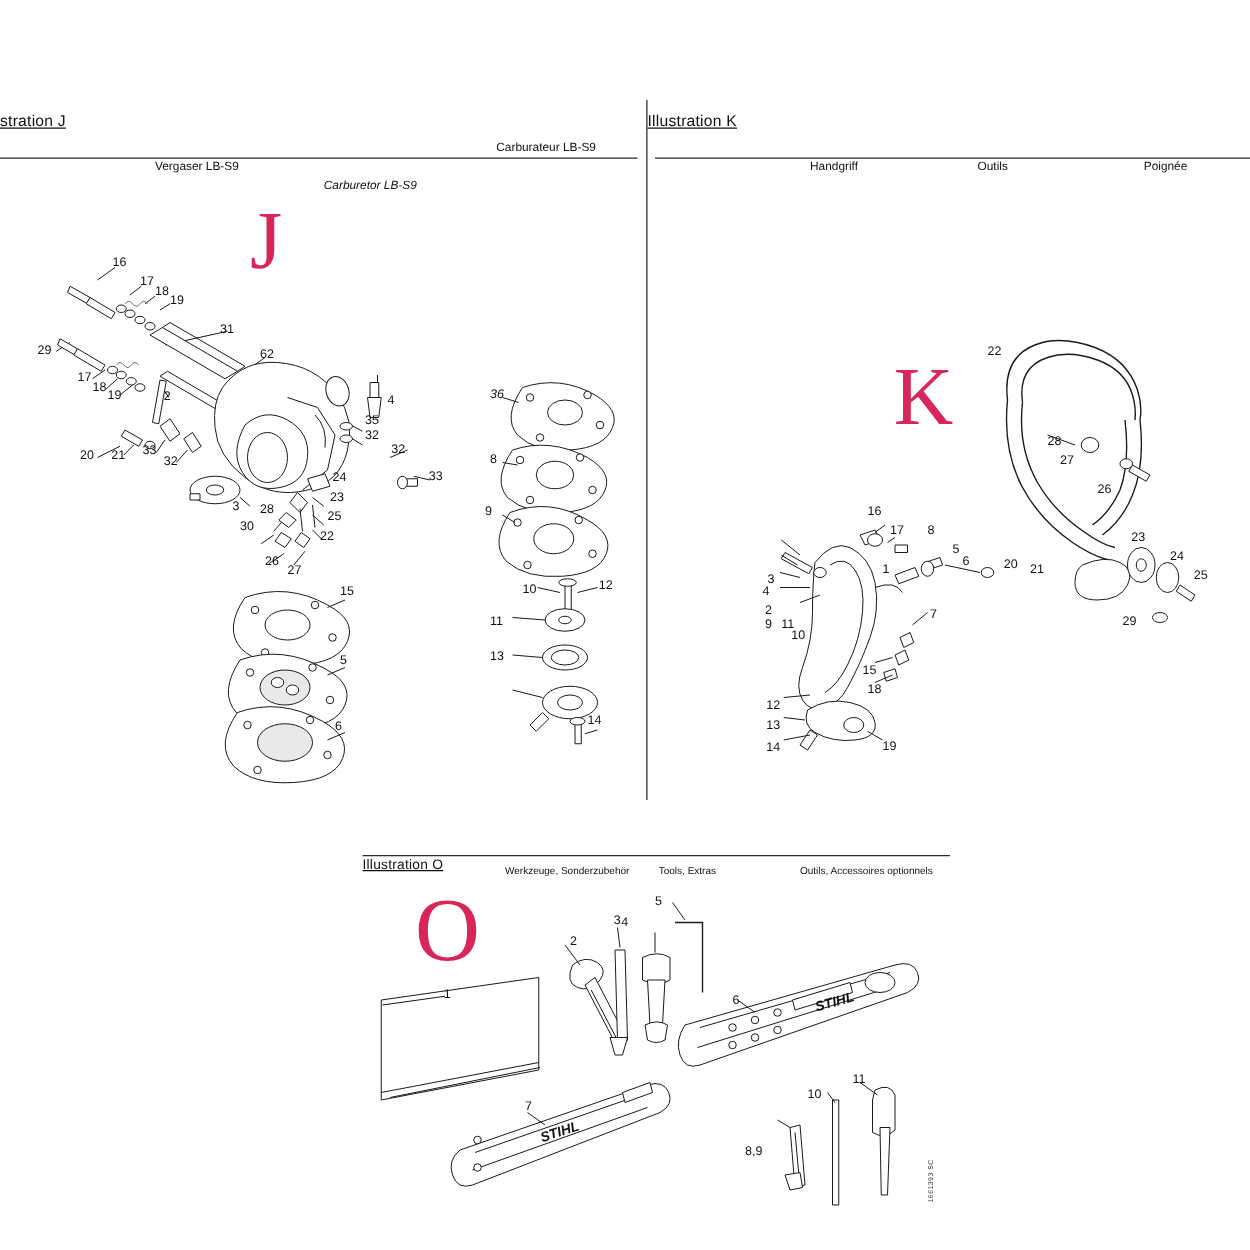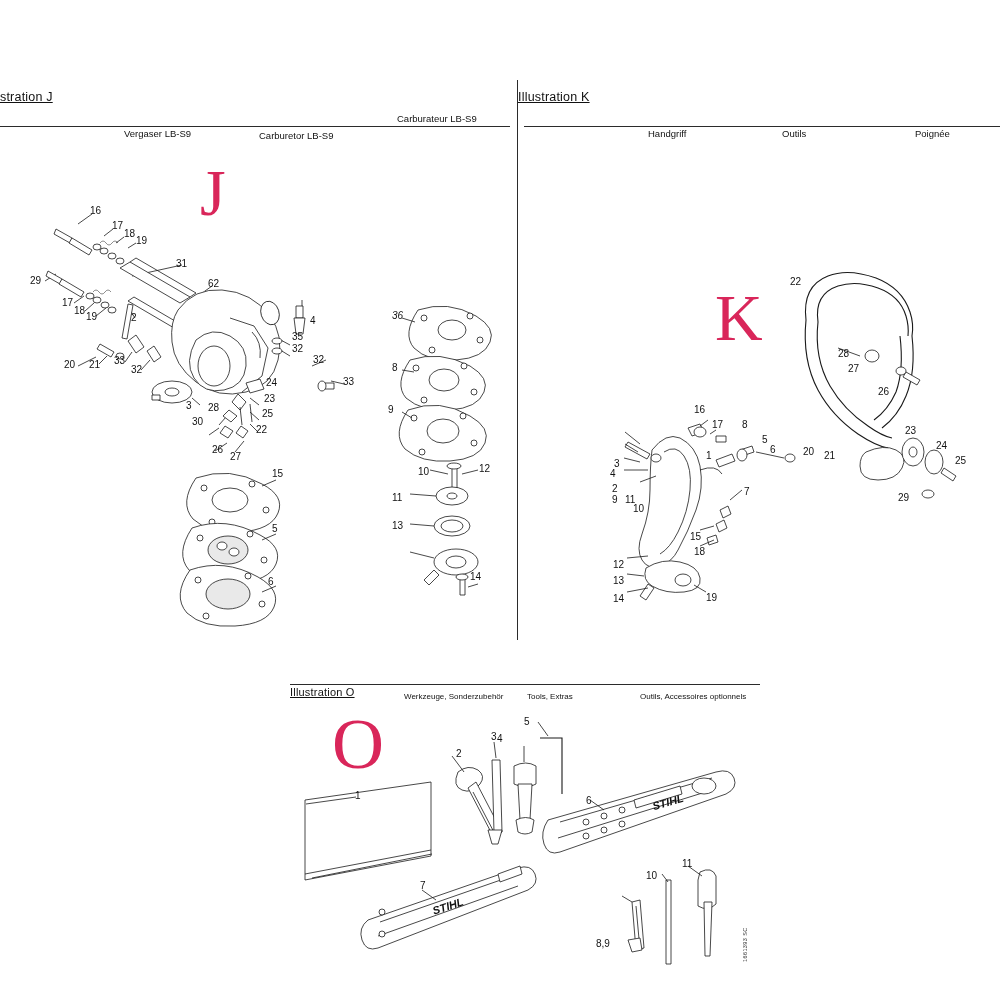--- a/index.html
+++ b/index.html
@@ -74,21 +74,21 @@
 
 <div class="page">
 
   <div class="hdr-rule" style="left:0;top:126px;width:510px;"></div>
   <div class="hdr-rule" style="left:524px;top:126px;width:476px;"></div>
   <div class="vrule" style="left:517px;top:80px;height:560px;"></div>
   <div class="hdr-rule" style="left:290px;top:684px;width:470px;"></div>
 
   <div class="hdr-title" style="left:0px;top:90px;">stration  J</div>
   <div class="hdr-lang" style="left:124px;top:91px;">Vergaser LB-S9</div>
-  <div class="hdr-lang" style="left:259px;top:93px;">Carburetor LB-S9</div>
+  <div class="hdr-lang" style="left:259px;top:106px;font-style:italic;">Carburetor LB-S9</div>
   <div class="hdr-lang" style="left:397px;top:76px;">Carburateur LB-S9</div>
 
   <div class="hdr-title" style="left:518px;top:90px;">Illustration  K</div>
   <div class="hdr-lang" style="left:648px;top:91px;">Handgriff</div>
   <div class="hdr-lang" style="left:782px;top:91px;">Outils</div>
   <div class="hdr-lang" style="left:915px;top:91px;">Poignée</div>
 
   <div class="hdr-title" style="left:290px;top:686px;font-size:11px;">Illustration  O</div>
   <div class="hdr-lang small" style="left:404px;top:655px;">Werkzeuge, Sonderzubehör</div>
   <div class="hdr-lang small" style="left:527px;top:655px;">Tools, Extras</div>
@@ -465,19 +465,19 @@
   <div class="callout" style="left:613px;top:593px;">14</div>
   <div class="callout" style="left:706px;top:592px;">19</div>
 
   <div class="callout" style="left:355px;top:790px;">1</div>
   <div class="callout" style="left:456px;top:748px;">2</div>
   <div class="callout" style="left:491px;top:731px;">3</div>
   <div class="callout" style="left:497px;top:733px;">4</div>
   <div class="callout" style="left:524px;top:716px;">5</div>
   <div class="callout" style="left:586px;top:795px;">6</div>
   <div class="callout" style="left:420px;top:880px;">7</div>
-  <div class="callout" style="left:596px;top:938px;">8,9</div>
+  <div class="callout" style="left:596px;top:916px;">8,9</div>
   <div class="callout" style="left:646px;top:870px;">10</div>
   <div class="callout" style="left:682px;top:858px;">11</div>
 
   <div class="code" style="left:742px;top:962px;">1661393 SC</div>
 
 </div>
 
 </body></html>

